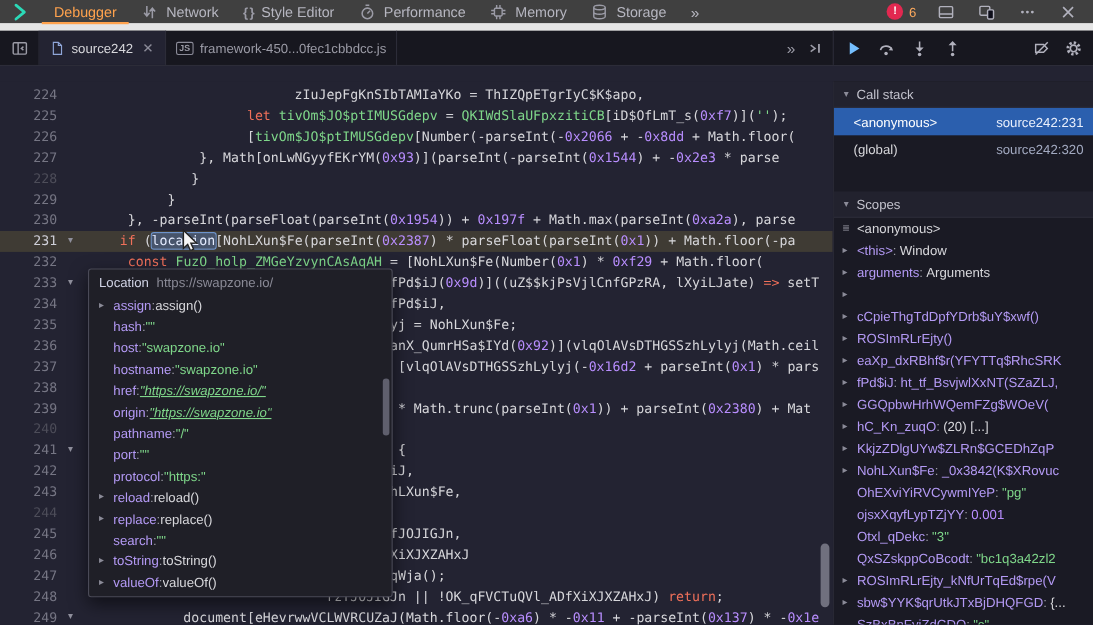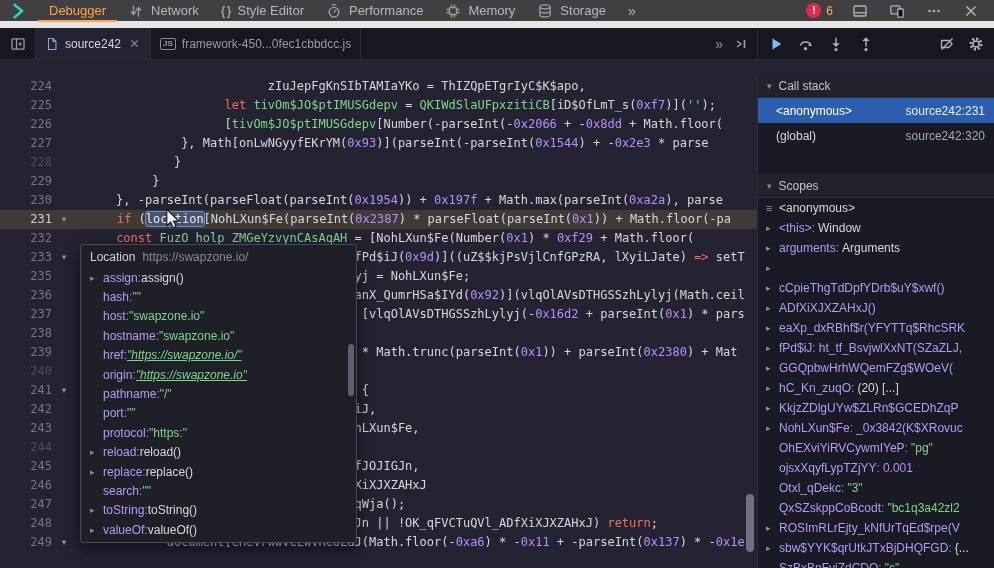--- a/index.html
+++ b/index.html
@@ -52,21 +52,21 @@
 
   
   .editor { flex:1; min-width:0; position:relative; background:#232332; overflow:hidden;
             font-family:"DejaVu Sans Mono","Liberation Mono",monospace; font-size:12px; padding-top:3px; }
   .cl { display:flex; height:19px; line-height:19px; white-space:pre; }
   .gut { flex:0 0 76px; display:flex; }
   .ln { flex:0 0 52px; text-align:right; color:#767684; }
   .ln.dim { color:#4d4d59; }
   .fold { flex:0 0 24px; text-align:center; color:#8f8f9c; font-size:9px; font-family:"DejaVu Sans",sans-serif; }
   .codetxt { padding-left:4px; overflow:hidden; }
-  .cl.hl { background:rgba(213,184,70,0.16);gap:8px; }
+  .cl.hl { background:rgba(213,184,70,0.16); }
   .cl.hl .ln { color:#cfcfd8; }
   .tk-p { color:#d7d7db; }
   .tk-k { color:#f0705a; }
   .tk-n { color:#b98eff; }
   .tk-s, .tk-g { color:#7fd78a; }
   .tk-loc { color:#e4ecff; background:rgba(83,126,196,0.38); outline:1px solid #6d93cc; border-radius:2px; }
   .vthumb { position:absolute; right:3px; top:420px; width:8px; height:58px; background:#70707e; border-radius:4px; z-index:4; }
 
   
   .popup { position:absolute; left:80px; top:170px; width:277px; background:#1f1f27;
@@ -262,20 +262,21 @@
           <div class="cl"><span class="gut"><span class="ln">224</span><span class="fold"></span></span><span class="codetxt"><span class="tk-p">                          zIuJepFgKnSIbTAMIaYKo = ThIZQpETgrIyC$K$apo,</span></span></div>
           <div class="cl"><span class="gut"><span class="ln">225</span><span class="fold"></span></span><span class="codetxt"><span class="tk-p">                    </span><span class="tk-k">let</span><span class="tk-p"> </span><span class="tk-g">tivOm$JO$ptIMUSGdepv</span><span class="tk-p"> = </span><span class="tk-g">QKIWdSlaUFpxzitiCB</span><span class="tk-p">[iD$OfLmT_s(</span><span class="tk-n">0xf7</span><span class="tk-p">)](</span><span class="tk-s">''</span><span class="tk-p">);</span></span></div>
           <div class="cl"><span class="gut"><span class="ln">226</span><span class="fold"></span></span><span class="codetxt"><span class="tk-p">                    [</span><span class="tk-g">tivOm$JO$ptIMUSGdepv</span><span class="tk-p">[Number(-parseInt(-</span><span class="tk-n">0x2066</span><span class="tk-p"> + -</span><span class="tk-n">0x8dd</span><span class="tk-p"> + Math.floor(</span></span></div>
           <div class="cl"><span class="gut"><span class="ln">227</span><span class="fold"></span></span><span class="codetxt"><span class="tk-p">              }, Math[onLwNGyyfEKrYM(</span><span class="tk-n">0x93</span><span class="tk-p">)](parseInt(-parseInt(</span><span class="tk-n">0x1544</span><span class="tk-p">) + -</span><span class="tk-n">0x2e3</span><span class="tk-p"> * parse</span></span></div>
           <div class="cl"><span class="gut"><span class="ln dim">228</span><span class="fold"></span></span><span class="codetxt"><span class="tk-p">             }</span></span></div>
           <div class="cl"><span class="gut"><span class="ln">229</span><span class="fold"></span></span><span class="codetxt"><span class="tk-p">          }</span></span></div>
           <div class="cl"><span class="gut"><span class="ln">230</span><span class="fold"></span></span><span class="codetxt"><span class="tk-p">     }, -parseInt(parseFloat(parseInt(</span><span class="tk-n">0x1954</span><span class="tk-p">)) + </span><span class="tk-n">0x197f</span><span class="tk-p"> + Math.max(parseInt(</span><span class="tk-n">0xa2a</span><span class="tk-p">), parse</span></span></div>
           <div class="cl hl"><span class="gut"><span class="ln">231</span><span class="fold">▾</span></span><span class="codetxt"><span class="tk-p">    </span><span class="tk-k">if</span><span class="tk-p"> (</span><span class="tk-loc">location</span><span class="tk-p">[NohLXun$Fe(parseInt(</span><span class="tk-n">0x2387</span><span class="tk-p">) * parseFloat(parseInt(</span><span class="tk-n">0x1</span><span class="tk-p">)) + Math.floor(-pa</span></span></div>
           <div class="cl"><span class="gut"><span class="ln">232</span><span class="fold"></span></span><span class="codetxt"><span class="tk-p">     </span><span class="tk-k">const</span><span class="tk-p"> </span><span class="tk-g">FuzO_holp_ZMGeYzvynCAsAqAH</span><span class="tk-p"> = [NohLXun$Fe(Number(</span><span class="tk-n">0x1</span><span class="tk-p">) * </span><span class="tk-n">0xf29</span><span class="tk-p"> + Math.floor(</span></span></div>
           <div class="cl"><span class="gut"><span class="ln">233</span><span class="fold">▾</span></span><span class="codetxt"><span class="tk-p">                                      fPd$iJ(</span><span class="tk-n">0x9d</span><span class="tk-p">)]((uZ$$kjPsVjlCnfGPzRA, lXyiLJate) </span><span class="tk-k">=&gt;</span><span class="tk-p"> setT</span></span></div>
+          <div class="cl"><span class="gut"><span class="ln">234</span><span class="fold"></span></span><span class="codetxt"><span class="tk-p">                                      fPd$iJ,</span></span></div>
           <div class="cl"><span class="gut"><span class="ln">235</span><span class="fold"></span></span><span class="codetxt"><span class="tk-p">                                   Lylyj = NohLXun$Fe;</span></span></div>
           <div class="cl"><span class="gut"><span class="ln">236</span><span class="fold"></span></span><span class="codetxt"><span class="tk-p">                                      anX_QumrHSa$IYd(</span><span class="tk-n">0x92</span><span class="tk-p">)](vlqOlAVsDTHGSSzhLylyj(Math.ceil</span></span></div>
           <div class="cl"><span class="gut"><span class="ln">237</span><span class="fold"></span></span><span class="codetxt"><span class="tk-p">                                       [vlqOlAVsDTHGSSzhLylyj(-</span><span class="tk-n">0x16d2</span><span class="tk-p"> + parseInt(</span><span class="tk-n">0x1</span><span class="tk-p">) * pars</span></span></div>
           <div class="cl"><span class="gut"><span class="ln">238</span><span class="fold"></span></span></div>
           <div class="cl"><span class="gut"><span class="ln">239</span><span class="fold"></span></span><span class="codetxt"><span class="tk-p">                                       * Math.trunc(parseInt(</span><span class="tk-n">0x1</span><span class="tk-p">)) + parseInt(</span><span class="tk-n">0x2380</span><span class="tk-p">) + Mat</span></span></div>
           <div class="cl"><span class="gut"><span class="ln dim">240</span><span class="fold"></span></span><span class="codetxt"><span class="tk-p">                    }</span></span></div>
           <div class="cl"><span class="gut"><span class="ln">241</span><span class="fold">▾</span></span><span class="codetxt"><span class="tk-p">                                       {</span></span></div>
           <div class="cl"><span class="gut"><span class="ln">242</span><span class="fold"></span></span><span class="codetxt"><span class="tk-p">                                   Pd$iJ,</span></span></div>
           <div class="cl"><span class="gut"><span class="ln">243</span><span class="fold"></span></span><span class="codetxt"><span class="tk-p">                                    NohLXun$Fe,</span></span></div>
           <div class="cl"><span class="gut"><span class="ln dim">244</span><span class="fold"></span></span><span class="codetxt"><span class="tk-p">            }</span></span></div>
@@ -427,21 +428,21 @@
           </div>
           <div class="srow">
             <span class="twisty">▸</span>
           </div>
           <div class="srow">
             <span class="twisty">▸</span>
             <span class="sname">cCpieThgTdDpfYDrb$uY$xwf()</span>
           </div>
           <div class="srow">
             <span class="twisty">▸</span>
-            <span class="sname">ADfXiXJXZAHxJ()</span>
+            <span class="sname">ROSImRLrEjty()</span>
           </div>
           <div class="srow">
             <span class="twisty">▸</span>
             <span class="sname">eaXp_dxRBhf$r(YFYTTq$RhcSRK</span>
           </div>
           <div class="srow">
             <span class="twisty">▸</span>
             <span class="sname">fPd$iJ</span>
             <span class="ssep">:</span>
             <span class="sval fn">ht_tf_BsvjwlXxNT(SZaZLJ,</span>

